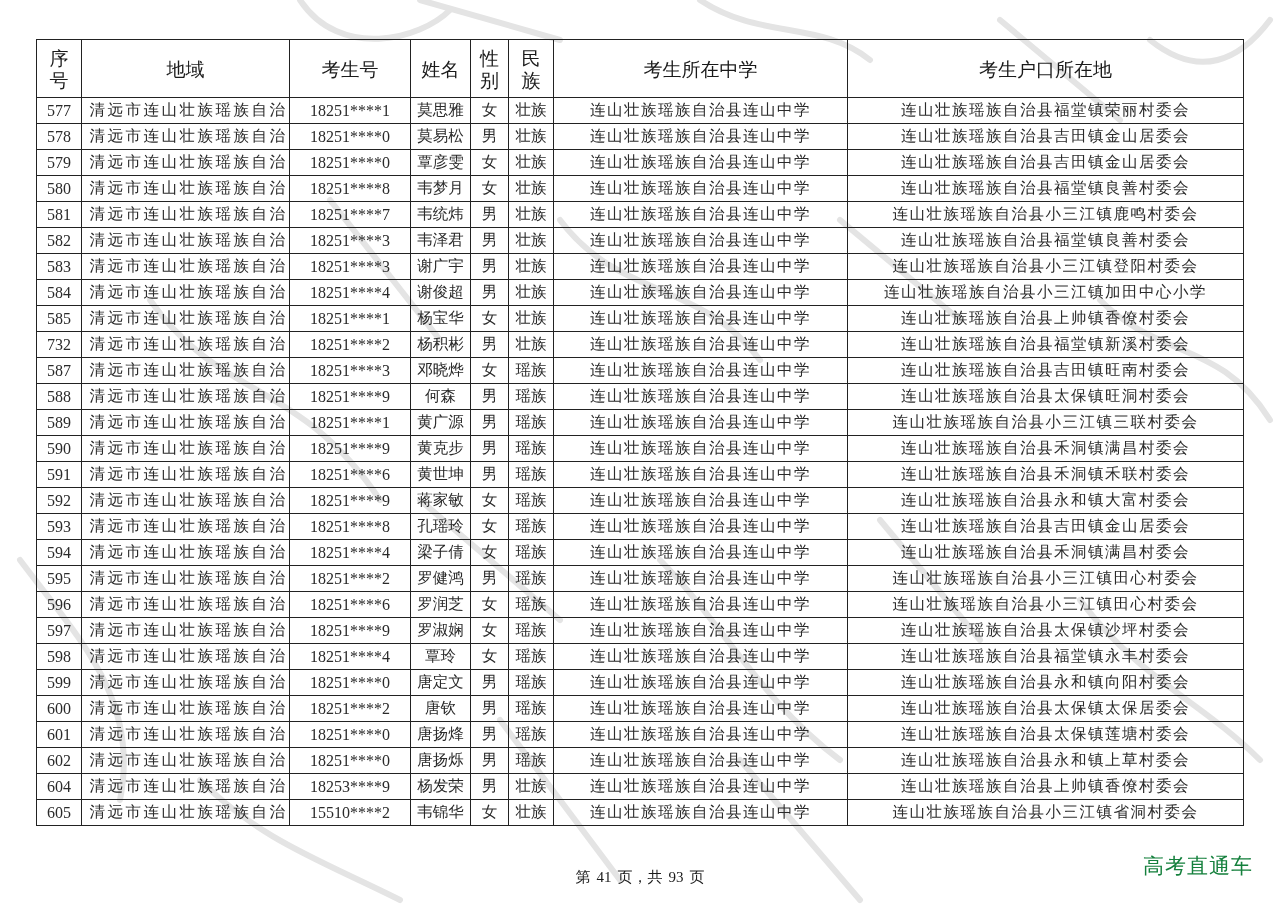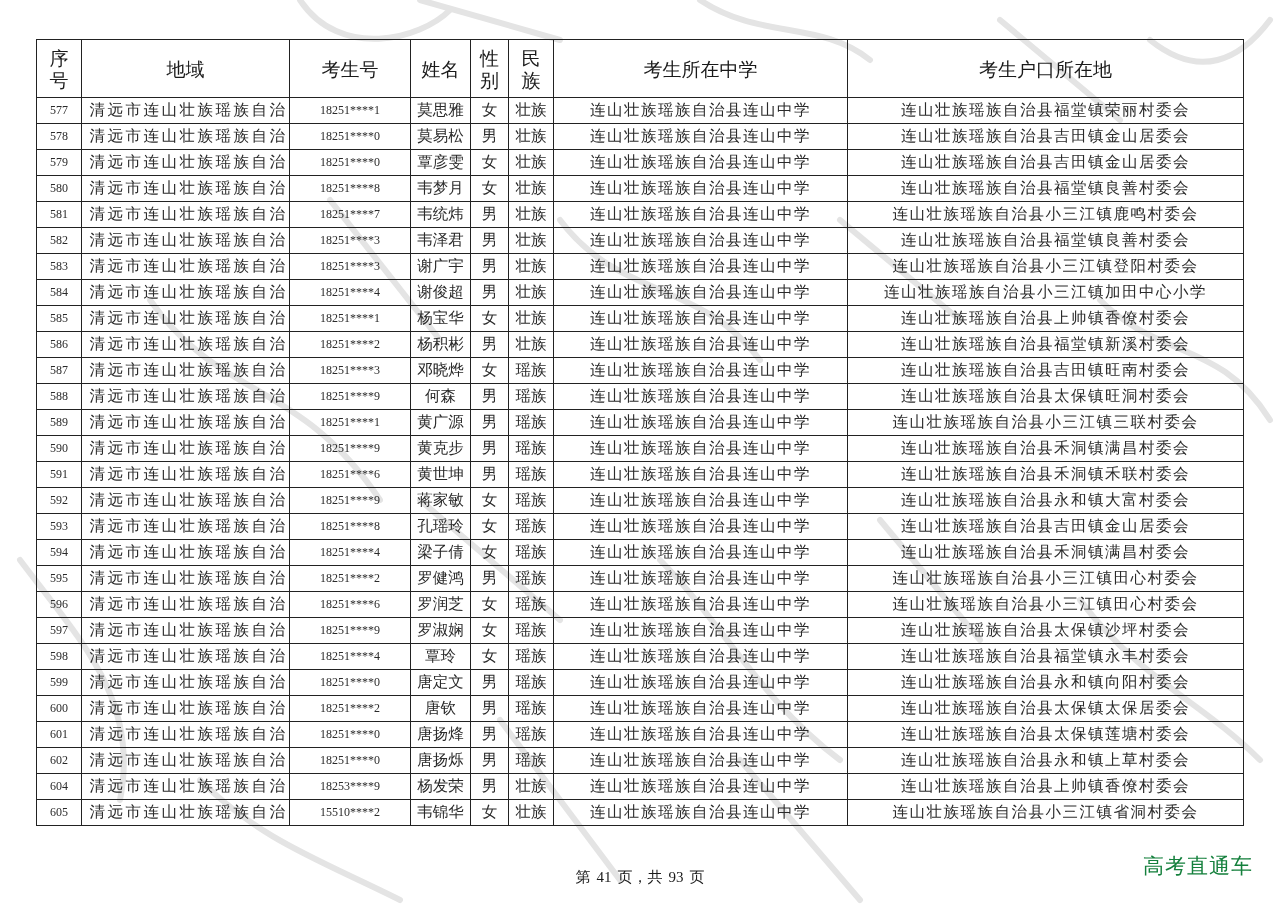--- a/index.html
+++ b/index.html
@@ -8,21 +8,21 @@
   .watermark { position: absolute; inset: 0; pointer-events: none; z-index: 0; }
   table.roster { position: absolute; left: 36px; top: 39px; border-collapse: collapse;
                  table-layout: fixed; width: 1207px; z-index: 1; background: transparent; }
   table.roster th, table.roster td { border: 1.6px solid #222; padding: 0; text-align: center;
                  white-space: nowrap; overflow: hidden; }
   table.roster th { height: 57px; font-size: 19px; font-weight: normal; line-height: 22px;
                  font-family: "DejaVu Sans", "Liberation Sans", sans-serif; }
   table.roster td { height: 25px; font-size: 15.5px; letter-spacing: 1.5px;
                  font-family: "DejaVu Sans", "Liberation Sans", sans-serif; color: #2a2a2a; }
   table.roster td.num, table.roster td.sid { font-family: "Liberation Serif", "DejaVu Serif", serif;
-                 font-size: 12px; letter-spacing: 0; }
+                 font-size: 16px; letter-spacing: 0; }
   table.roster td.region { text-align: center; padding-left: 6px; letter-spacing: 2.5px; }
   table.roster td.cell-narrow { letter-spacing: 0; }
   .footer { position: absolute; top: 868px; left: 0; width: 1280px; text-align: center;
             font-size: 15px; font-family: "Liberation Serif", "DejaVu Serif", serif; z-index: 1; }
   .footer span { margin: 0 3px; }
   .brand { position: absolute; top: 852px; left: 1143px; font-size: 21px; color: #15803d;
            font-family: "DejaVu Sans", "Liberation Sans", sans-serif; z-index: 2; letter-spacing: 1px; }
 </style>
 </head>
 <body>
@@ -161,21 +161,21 @@
         <td class="num">585</td>
         <td class="region">清远市连山壮族瑶族自治</td>
         <td class="sid">18251****1</td>
         <td class="cell-narrow">杨宝华</td>
         <td class="cell-narrow">女</td>
         <td class="cell-narrow">壮族</td>
         <td>连山壮族瑶族自治县连山中学</td>
         <td>连山壮族瑶族自治县上帅镇香僚村委会</td>
       </tr>
       <tr>
-        <td class="num">586</td>
+        <td class="num">732</td>
         <td class="region">清远市连山壮族瑶族自治</td>
         <td class="sid">18251****2</td>
         <td class="cell-narrow">杨积彬</td>
         <td class="cell-narrow">男</td>
         <td class="cell-narrow">壮族</td>
         <td>连山壮族瑶族自治县连山中学</td>
         <td>连山壮族瑶族自治县福堂镇新溪村委会</td>
       </tr>
       <tr>
         <td class="num">587</td>

